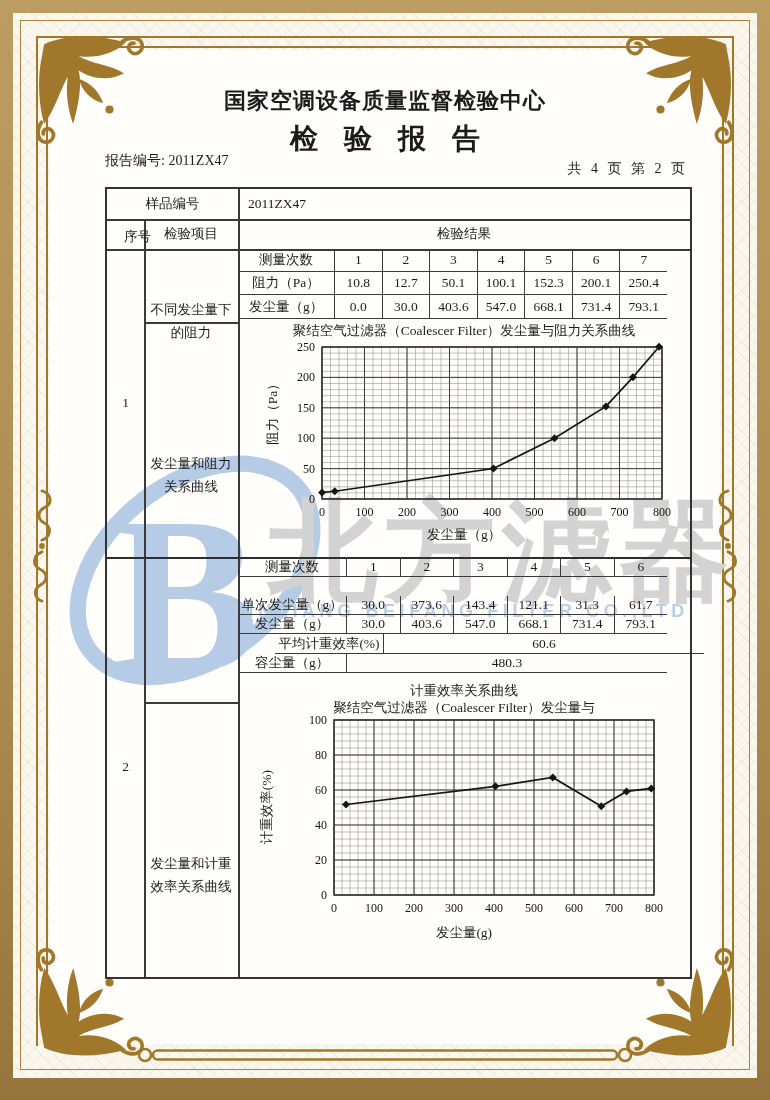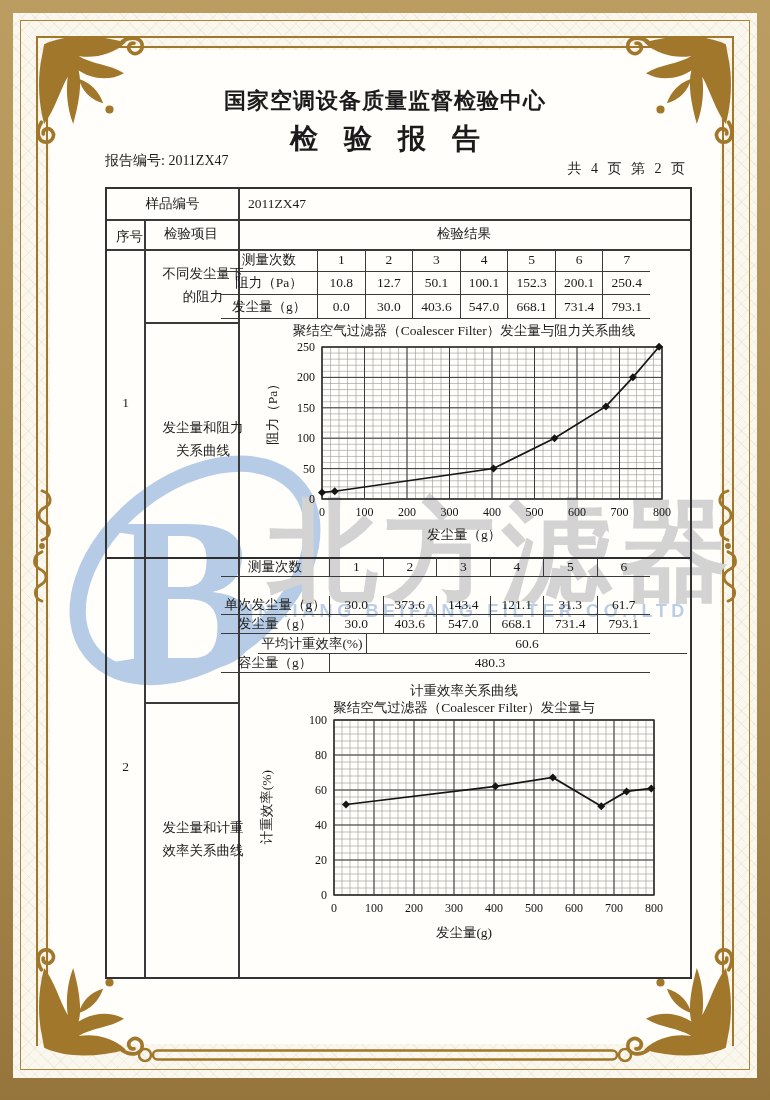--- a/index.html
+++ b/index.html
@@ -37,29 +37,29 @@
   .org-title{top:86px;font-size:22px;font-weight:bold;letter-spacing:1px;}
   .report-title{top:120px;font-size:28px;font-weight:bold;letter-spacing:26px;padding-left:26px;}
   .report-no{position:absolute;left:105px;top:152px;font-size:14px;z-index:2;}
   .page-info{position:absolute;right:82px;top:160px;font-size:14px;letter-spacing:3px;z-index:2;}
   
   .mt{position:absolute;left:105px;top:187px;width:583px;height:788px;border:2px solid #333;z-index:2;font-size:13.5px;}
   .cell{position:absolute;display:flex;align-items:center;justify-content:center;text-align:center;}
   .vl{position:absolute;width:1.5px;background:#3a3a3a;}
   .hl{position:absolute;height:1.5px;background:#3a3a3a;}
   .hl.thick{height:2px;background:#2e2e2e;}
-  .irow{position:absolute;left:114px;width:429px;display:flex;border-bottom:1.5px solid #3a3a3a;box-sizing:border-box;justify-content:space-between;}
+  .irow{position:absolute;left:131px;width:429px;display:flex;border-bottom:1.5px solid #3a3a3a;box-sizing:border-box;justify-content:space-between;}
   .irow .lab{display:flex;align-items:center;justify-content:center;border-right:1.5px solid #3a3a3a;box-sizing:border-box;}
   .irow .vals{flex:1;display:flex;}
   .irow .vals div{flex:1;display:flex;align-items:center;justify-content:center;border-right:1.5px solid #3a3a3a;box-sizing:border-box;}
   .irow .vals div:last-child{border-right:none;}
   .irow .wide{flex:1;display:flex;align-items:center;justify-content:center;}
   .t1 .lab{width:97px;}
   .t2 .lab{width:109px;}
-  .item-cell{line-height:1.7;padding:0 12px;}
+  .item-cell{line-height:1.7;padding:0 0;margin-top:36px;}
   
   .chart-block{position:absolute;left:131px;}
   .chart-title{position:absolute;left:0;right:0;text-align:center;font-size:13.5px;line-height:17px;}
   .axis-label{position:absolute;font-size:13.5px;text-align:center;}
   .ylab{width:110px;transform:rotate(-90deg);}
   svg.chart{position:absolute;left:0;top:0;}
   svg.chart text.tick{font:12px "Liberation Serif","DejaVu Serif",serif;fill:#141414;}
 </style>
 </head>
 <body>
@@ -159,21 +159,21 @@
     <div class="vl" style="left:37px;top:30px;height:758px;"></div>
     <div class="hl" style="left:0;top:30px;width:583px;"></div>
     <div class="hl" style="left:0;top:60px;width:583px;"></div>
     <div class="hl thick" style="left:0;top:368px;width:583px;"></div>
     <div class="hl" style="left:37px;top:133px;width:94px;"></div>
     <div class="hl" style="left:37px;top:513px;width:94px;"></div>
 
     <div class="cell" style="left:0;top:0;width:131px;height:30px;">样品编号</div>
     <div class="cell" style="left:131px;top:0;width:452px;height:30px;justify-content:flex-start;padding-left:10px;box-sizing:border-box;">2011ZX47</div>
 
-    <div class="cell" style="left:4px;top:30px;width:37px;height:36px;">序号</div>
+    <div class="cell" style="left:12px;top:30px;width:37px;height:36px;">序号</div>
     <div class="cell" style="left:37px;top:30px;width:94px;height:30px;">检验项目</div>
     <div class="cell" style="left:131px;top:30px;width:452px;height:30px;">检验结果</div>
 
     <div class="cell" style="left:0;top:60px;width:37px;height:308px;">1</div>
     <div class="cell item-cell" style="left:37px;top:60px;width:94px;height:73px;">不同发尘量下的阻力</div>
     <div class="cell item-cell" style="left:37px;top:133px;width:94px;height:235px;">发尘量和阻力关系曲线</div>
 
     <div class="irow t1" style="top:60px;height:23px;">
       <div class="lab">测量次数</div>
       <div class="vals">

